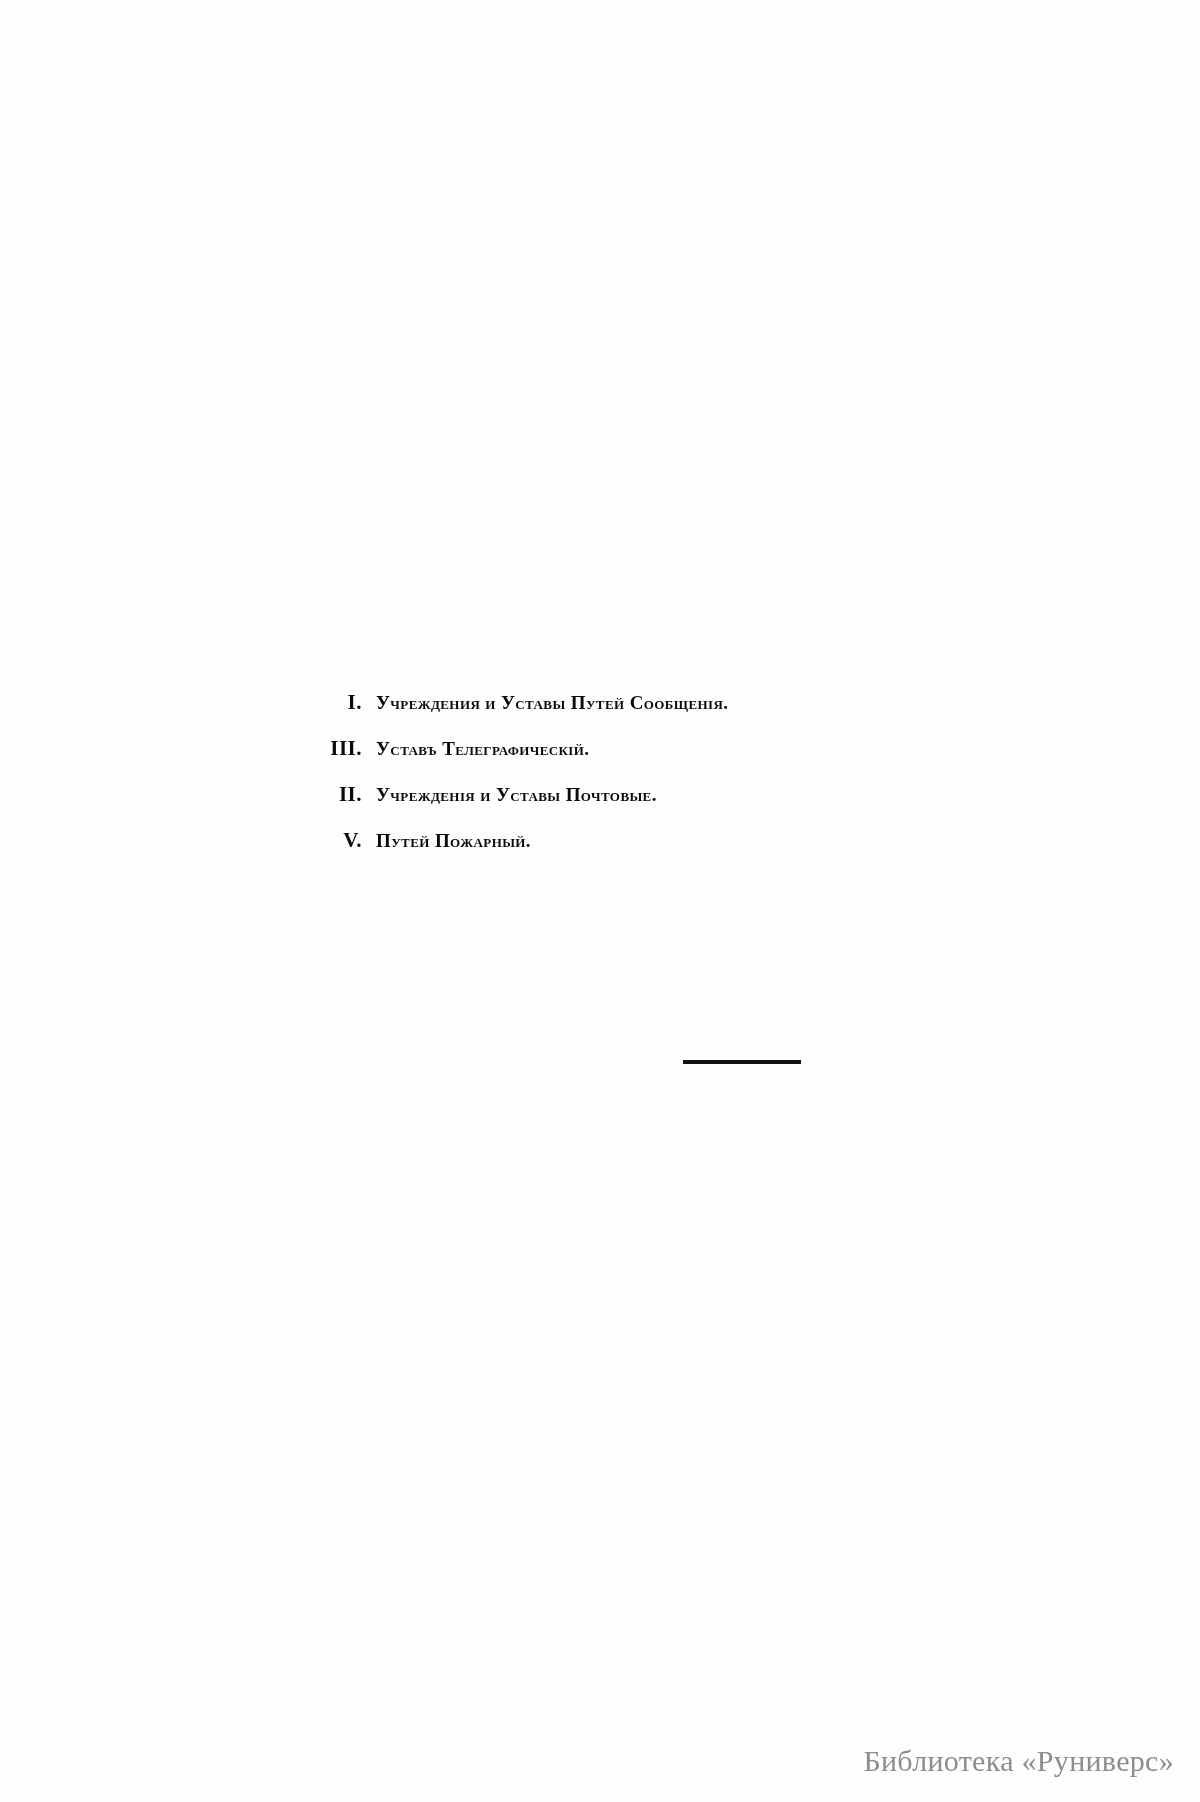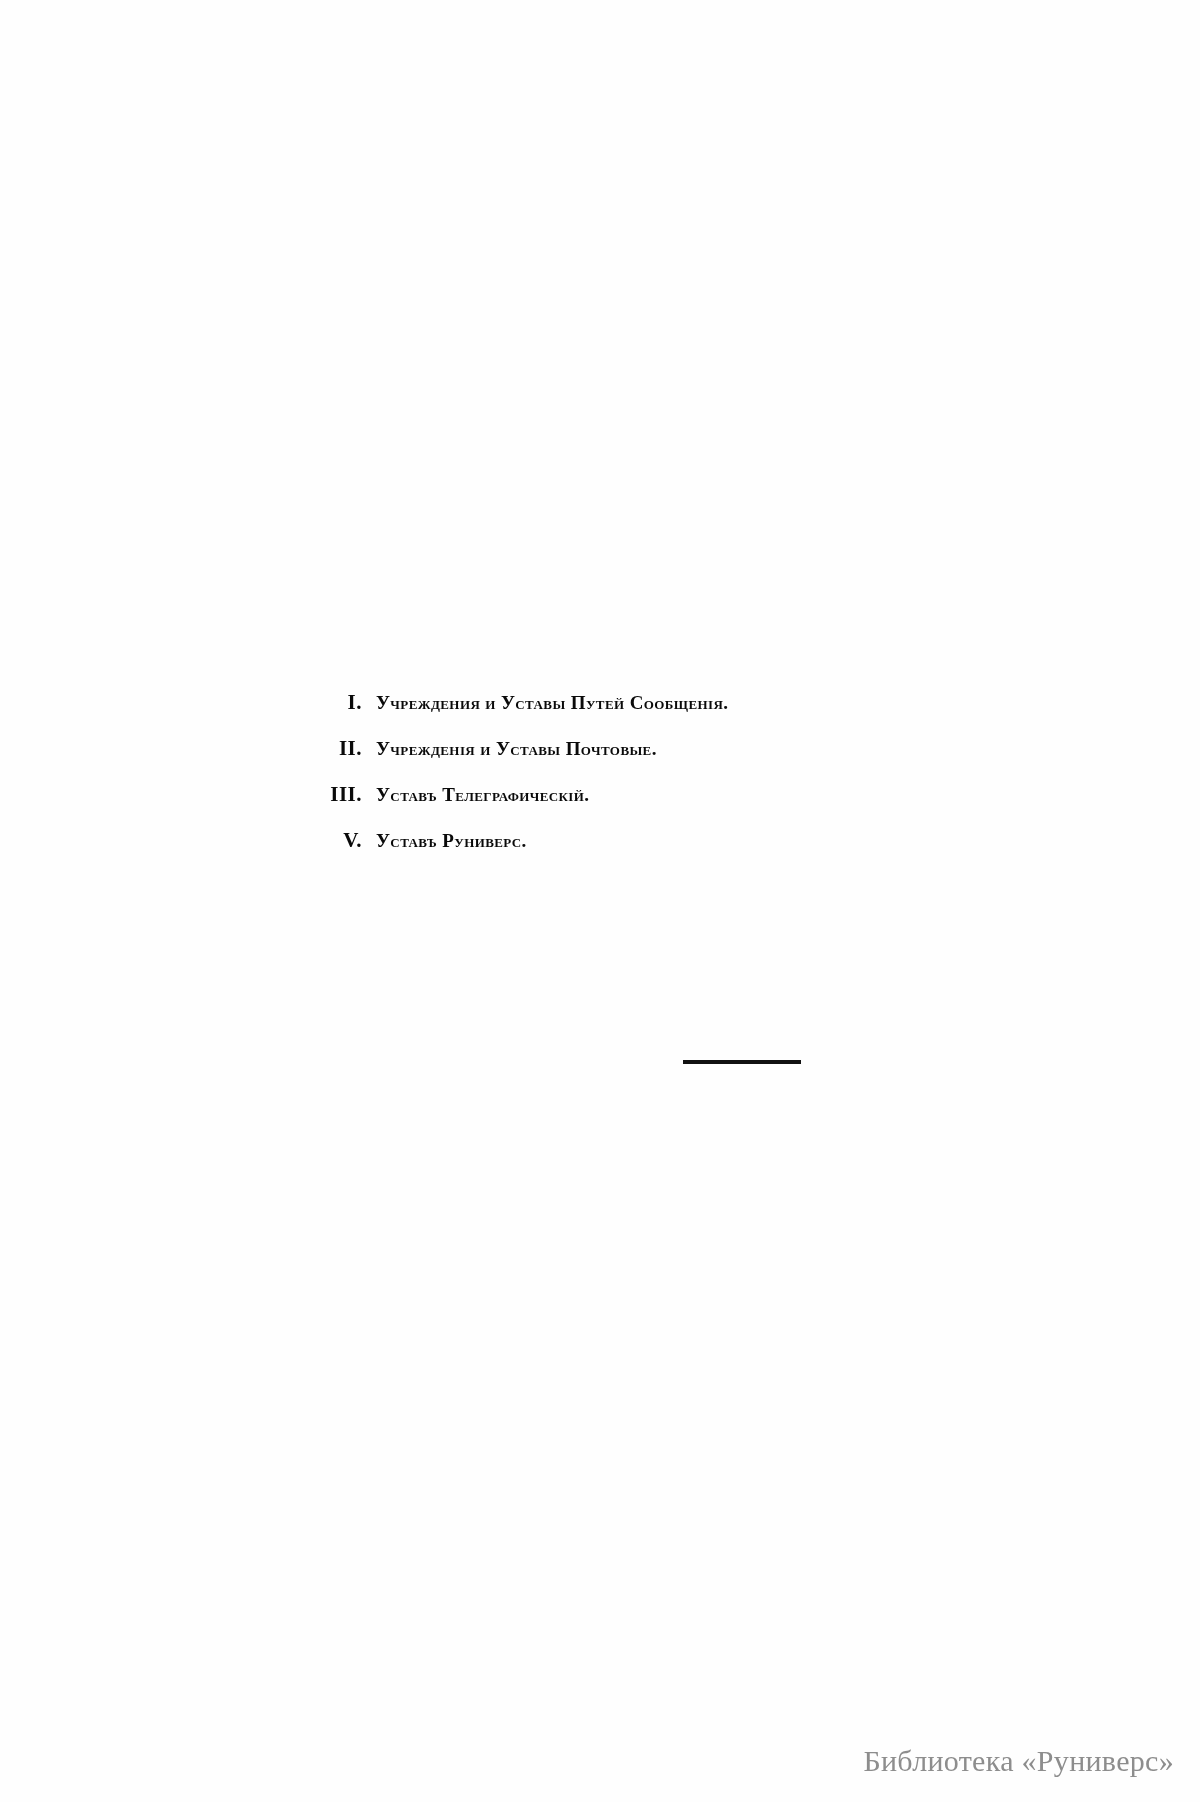--- a/index.html
+++ b/index.html
@@ -86,33 +86,33 @@
 <div class="page">
 
   <div class="toc">
 
     <div class="toc-item">
       <span class="toc-numeral">I.</span>
       <span class="toc-label">Учреждения и Уставы Путей Сообщенiя.</span>
     </div>
 
     <div class="toc-item">
-      <span class="toc-numeral">II.</span>
-      <span class="toc-label">Учрежденiя и Уставы Почтовые.</span>
+      <span class="toc-numeral">III.</span>
+      <span class="toc-label">Уставъ Телеграфическiй.</span>
     </div>
 
     <div class="toc-item">
-      <span class="toc-numeral">III.</span>
-      <span class="toc-label">Уставъ Телеграфическiй.</span>
+      <span class="toc-numeral">II.</span>
+      <span class="toc-label">Учрежденiя и Уставы Почтовые.</span>
     </div>
 
 
     <div class="toc-item">
       <span class="toc-numeral">V.</span>
-      <span class="toc-label">Уставъ Руниверс.</span>
+      <span class="toc-label">Путей Пожарный.</span>
     </div>
 
   </div>
 
   <div class="rule"></div>
 
   <div class="footer">Библиотека «Руниверс»</div>
 
 </div>
 

